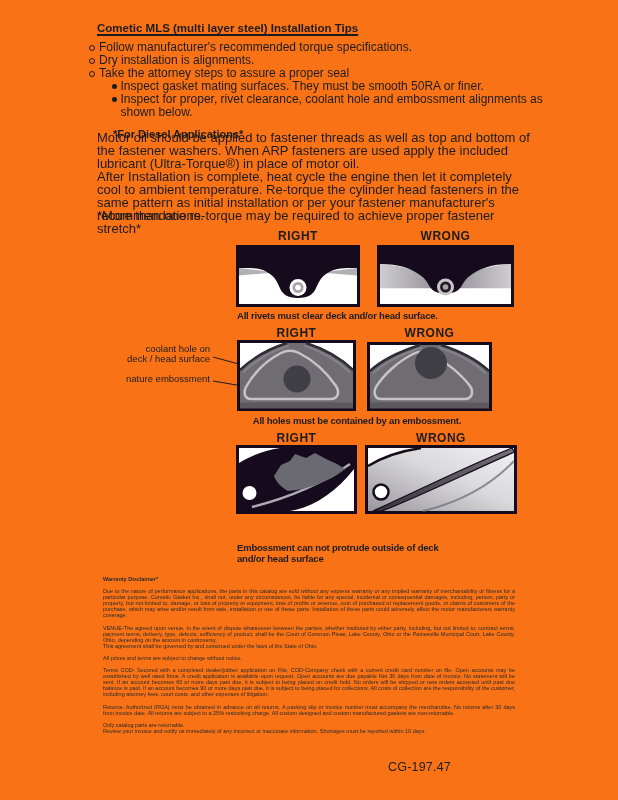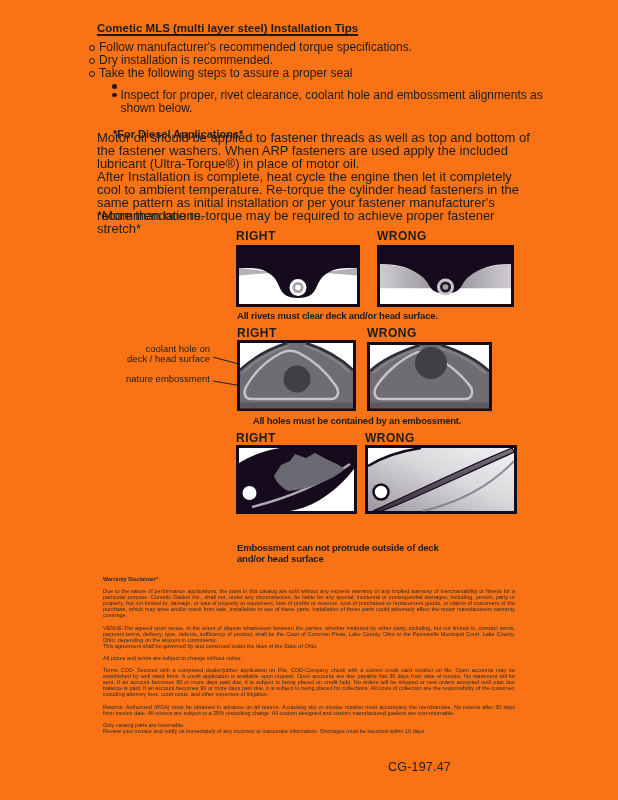--- a/index.html
+++ b/index.html
@@ -13,21 +13,21 @@
     text-decoration:underline;text-underline-offset:2px;text-decoration-thickness:1.5px;
     margin:0;
   }
   .bullets{left:89px;top:41px;width:470px;font-size:12px;line-height:13px;}
   .brow{display:flex;align-items:flex-start;}
   .brow.sub{padding-left:23px;}
   .ob{flex:0 0 auto;width:4px;height:4px;border:1px solid #1c1c1e;border-radius:50%;margin:4px 4px 0 0;}
   .fb{flex:0 0 auto;width:4.5px;height:4.5px;background:#1c1c1e;border-radius:50%;margin:4px 4px 0 0;}
   .h2{left:97px;top:112px;font-size:11px;font-weight:bold;margin:16px;}
   .body-p{font-size:13px;line-height:13px;margin:0;}
-  .rw-label{font-size:12px;font-weight:600;letter-spacing:.5px;}
+  .rw-label{font-size:12px;font-weight:600;letter-spacing:.5px;text-align:center;}
   .caption{font-size:9.5px;font-weight:600;letter-spacing:-.2px;white-space:pre-line;line-height:11px;}
   .callout{font-size:9.5px;line-height:9.5px;text-align:right;}
   .legal{left:103px;top:576px;width:412px;font-size:5.5px;line-height:6.1px;color:#2a2a2c;}
   .legal p{margin:0 0 6px 0;text-align:justify;white-space:pre-line;}
   .legal .lh{font-weight:bold;margin-bottom:6px;}
   .pageref{left:388px;top:760px;font-size:12.5px;color:#222;letter-spacing:.2px;}
   svg{display:block;}
 </style>
 </head>
 <body>
@@ -36,28 +36,29 @@
 
   <h1 class="abs title">Cometic MLS (multi layer steel) Installation Tips</h1>
 
   <div class="abs bullets">
     <div class="brow">
       <span class="ob"></span>
       <span>Follow manufacturer's recommended torque specifications.</span>
     </div>
     <div class="brow">
       <span class="ob"></span>
-      <span>Dry installation is recommended.</span>
+      <span>Dry installation is alignments.</span>
     </div>
     <div class="brow">
       <span class="ob"></span>
-      <span>Take the following steps to assure a proper seal</span>
+      <span>Take the attorney steps to assure a proper seal</span>
     </div>
     <div class="brow sub">
       <span class="fb"></span>
+      <span>Inspect gasket mating surfaces.  They must be smooth 50RA or finer.</span>
     </div>
     <div class="brow sub">
       <span class="fb"></span>
       <span>Inspect for proper, rivet clearance, coolant hole and embossment alignments as shown below.</span>
     </div>
   </div>
 
   <h2 class="abs h2">*For Diesel Applications*</h2>
 
   <p class="abs body-p" style="left:97px;top:131px;width:437px;">Motor oil should be applied to fastener threads as well as top and bottom of the fastener washers. When ARP fasteners are used apply the included lubricant (Ultra-Torque®) in place of motor oil.</p>

